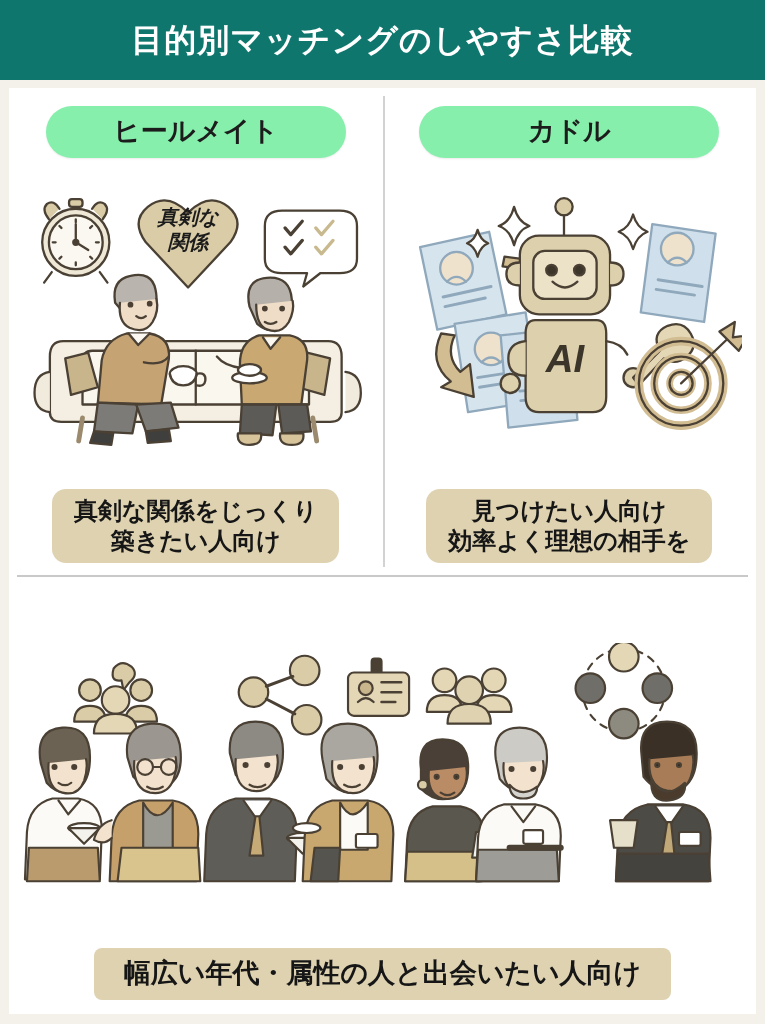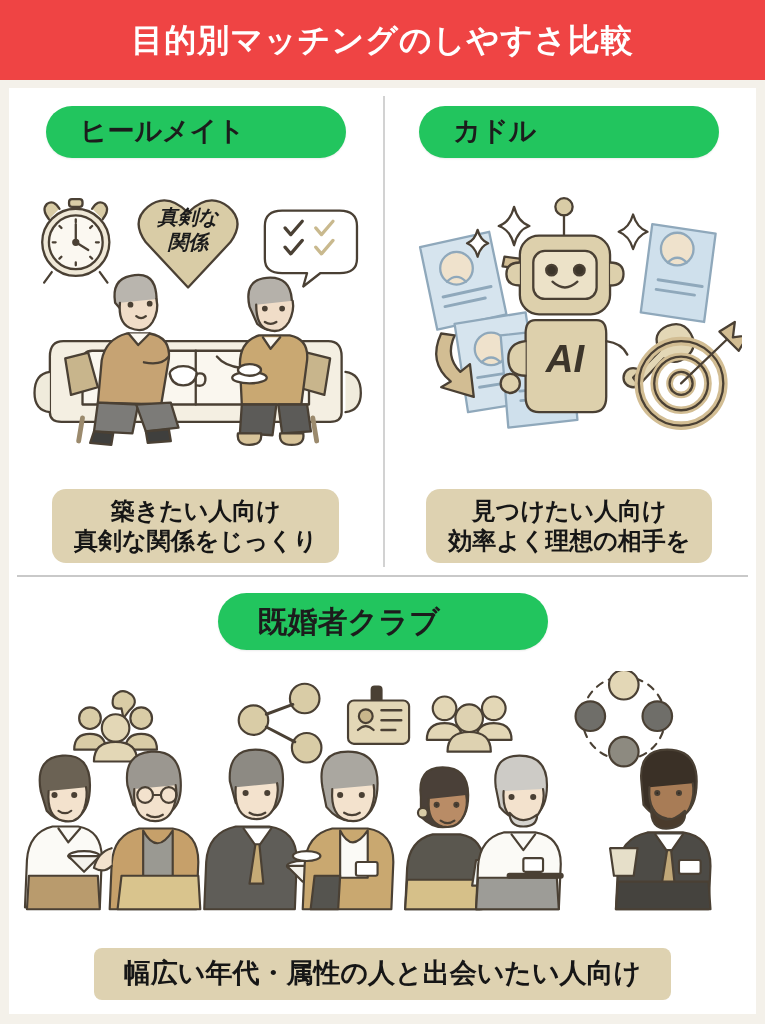--- a/index.html
+++ b/index.html
@@ -11,21 +11,21 @@
   }
   .page {
     position: relative;
     width: 765px; height: 1024px;
     background: #f4f1ea;
     display: flex; flex-direction: column;
   }
   
   .title-bar {
     height: 80px;
-    background: #ef4444;
+    background: #0f766e;
     display: flex; align-items: center; justify-content: center;
     flex: 0 0 auto;
   }
   .title-bar .title-text {
     color: #ffffff;
     font-size: 32px;
     font-weight: bold;
     letter-spacing: 1px;
     text-align: center;
     line-height: 1;
@@ -58,26 +58,27 @@
     display: flex; flex-direction: column; align-items: center;
     padding: 18px 14px 12px 14px;
     position: relative;
   }
   .panel.bottom {
     flex: 1 1 auto;
     padding: 16px 14px 14px 14px;
   }
   
   .pill {
-    background: #22c55e;
+    background: #86efac;
     border-radius: 40px;
     padding: 11px 34px;
     color: #1c1c1c;
     font-size: 27px;
     font-weight: bold;
+    text-align: center;
     line-height: 1.1;
     box-shadow: 0 1px 2px rgba(0,0,0,.08);
     flex: 0 0 auto;
   }
   .pill.header-pill { min-width: 300px; }
   .pill.bottom-header { min-width: 330px; font-size: 30px; padding: 12px 40px; }
   .caption {
     background: #ded2b1;
     border-radius: 14px;
     padding: 7px 22px;
@@ -196,22 +197,22 @@
                 <ellipse cx="236" cy="188" rx="12" ry="6" fill="#ffffff"></ellipse>
               </g>
             </g>
 
             <text x="172" y="36" text-anchor="middle" font-family="Liberation Sans, sans-serif" font-size="21" font-weight="bold" fill="#1c1c1c">真剣な</text>
             <text x="172" y="62" text-anchor="middle" font-family="Liberation Sans, sans-serif" font-size="21" font-weight="bold" fill="#1c1c1c">関係</text>
           </svg>
         </div>
 
         <div class="caption">
+          <div>真剣な関係をじっくり</div>
           <div>築きたい人向け</div>
-          <div>真剣な関係をじっくり</div>
         </div>
       </div>
 
       <div class="panel">
         <div class="pill header-pill">カドル</div>
 
         <div class="art">
           <svg viewBox="0 0 360 275" width="360" height="275" xmlns="http://www.w3.org/2000/svg">
             <g fill="none" stroke="#4a4034" stroke-width="2.4" stroke-linecap="round" stroke-linejoin="round">
 
@@ -295,21 +296,20 @@
         <div class="caption">
           <div>見つけたい人向け</div>
           <div>効率よく理想の相手を</div>
         </div>
       </div>
     </div>
 
     <div class="hdivider"></div>
 
     <div class="panel bottom">
-      <div class="pill bottom-header">既婚者クラブ</div>
 
       <div class="art bottom-art">
         <svg viewBox="0 0 730 250" width="730" height="250" xmlns="http://www.w3.org/2000/svg">
           <g fill="none" stroke="#4a4034" stroke-width="2.2" stroke-linecap="round" stroke-linejoin="round">
 
             <g>
               <path d="M92 24 q8 -10 18 -2 q8 8 -2 16 l-6 8 l-2 -10 q-12 2 -8 -12 z" fill="#d9cca6"></path>
               <circle cx="68" cy="46" r="11" fill="#d9cca6"></circle>
               <path d="M52 78 q0 -16 16 -16 q16 0 16 16 z" fill="#d9cca6"></path>
               <circle cx="120" cy="46" r="11" fill="#d9cca6"></circle>

